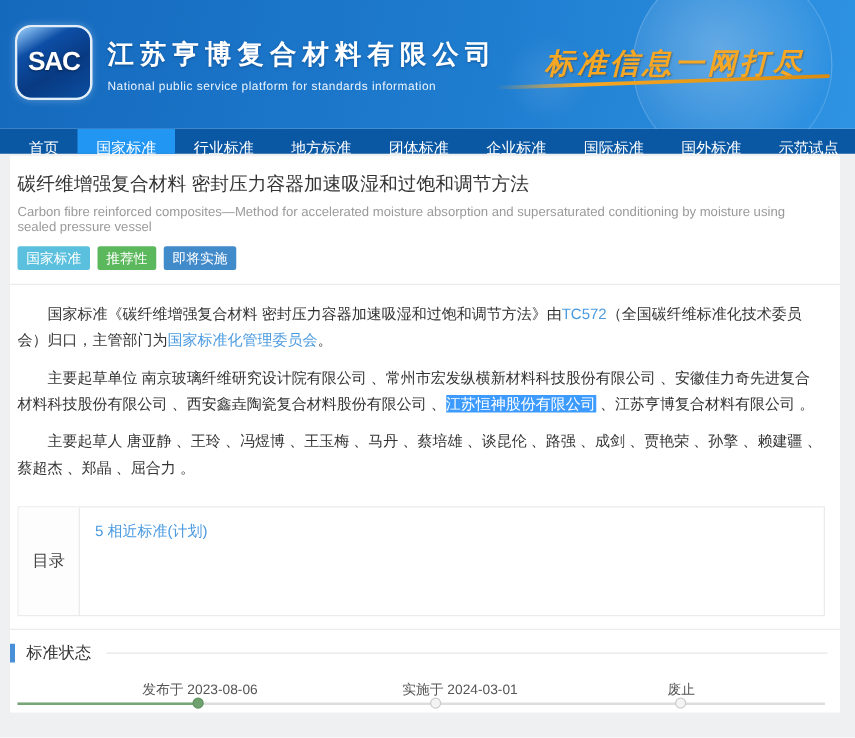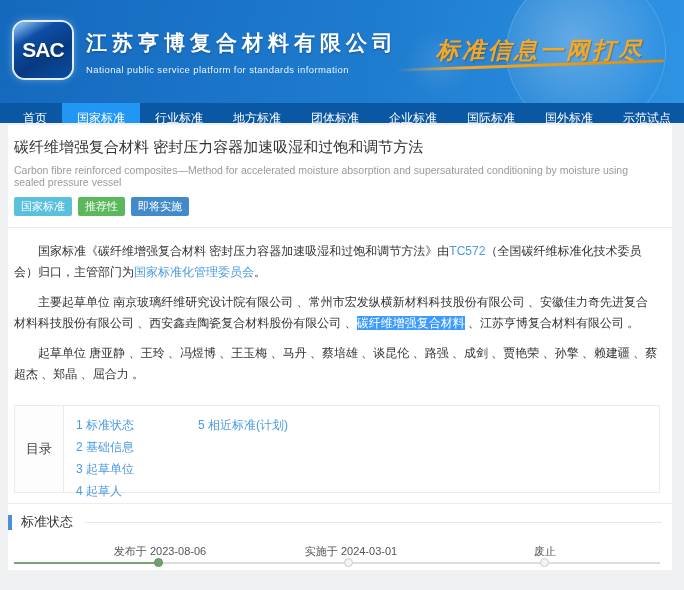--- a/index.html
+++ b/index.html
@@ -110,52 +110,46 @@
     <div class="badges">
       <span class="badge badge-teal">国家标准</span>
       <span class="badge badge-green">推荐性</span>
       <span class="badge badge-blue">即将实施</span>
     </div>
 
     <div class="divider"></div>
 
     <p class="para first"><span>国家标准《碳纤维增强复合材料 密封压力容器加速吸湿和过饱和调节方法》由</span><a class="link">TC572</a><span>（全国碳纤维标准化技术委员会）归口，主管部门为</span><a class="link">国家标准化管理委员会</a><span>。</span></p>
 
-    <p class="para"><span>主要起草单位 南京玻璃纤维研究设计院有限公司 、常州市宏发纵横新材料科技股份有限公司 、安徽佳力奇先进复合材料科技股份有限公司 、西安鑫垚陶瓷复合材料股份有限公司 、</span><span class="selected">碳纤维增强复合材料</span><span> 、江苏亨博复合材料有限公司 。</span></p>
+    <p class="para"><span>主要起草单位 南京玻璃纤维研究设计院有限公司 、常州市宏发纵横新材料科技股份有限公司 、安徽佳力奇先进复合材料科技股份有限公司 、西安鑫垚陶瓷复合材料股份有限公司 、</span><span class="selected">江苏恒神股份有限公司</span><span> 、江苏亨博复合材料有限公司 。</span></p>
 
-    <p class="para">起草单位 唐亚静 、王玲 、冯煜博 、王玉梅 、马丹 、蔡培雄 、谈昆伦 、路强 、成剑 、贾艳荣 、孙擎 、赖建疆 、蔡超杰 、郑晶 、屈合力 。</p>
+    <p class="para">主要起草人 唐亚静 、王玲 、冯煜博 、王玉梅 、马丹 、蔡培雄 、谈昆伦 、路强 、成剑 、贾艳荣 、孙擎 、赖建疆 、蔡超杰 、郑晶 、屈合力 。</p>
 
     <div class="toc">
       <div class="toc-label">目录</div>
       <div class="toc-body">
-        <div class="toc-col1">
-          <a class="toc-link"><span>1</span> <span>标准状态</span></a>
-          <a class="toc-link"><span>2</span> <span>基础信息</span></a>
-          <a class="toc-link"><span>3</span> <span>起草单位</span></a>
-          <a class="toc-link"><span>4</span> <span>起草人</span></a>
-        </div>
         <div class="toc-col2">
           <a class="toc-link"><span>5</span> <span>相近标准(计划)</span></a>
         </div>
       </div>
     </div>
 
     <div class="divider divider2"></div>
 
     <div class="section-head">
       <span class="section-bar"></span>
       <span class="section-title">标准状态</span>
       <span class="section-rule"></span>
     </div>
 
     <div class="timeline">
       <div class="tl-line"></div>
       <div class="tl-line-done"></div>
       <div class="tl-label" style="left:152px">发布于 2023-08-06</div>
-      <div class="tl-label" style="left:343px">实施于 2024-03-01</div>
+      <div class="tl-label" style="left:360px">实施于 2024-03-01</div>
       <div class="tl-label" style="left:537px">废止</div>
       <div class="tl-dot done" style="left:150px"></div>
       <div class="tl-dot pending" style="left:340px"></div>
       <div class="tl-dot pending" style="left:536px"></div>
     </div>
 
   </main>
 </div>
 
 </body></html>

